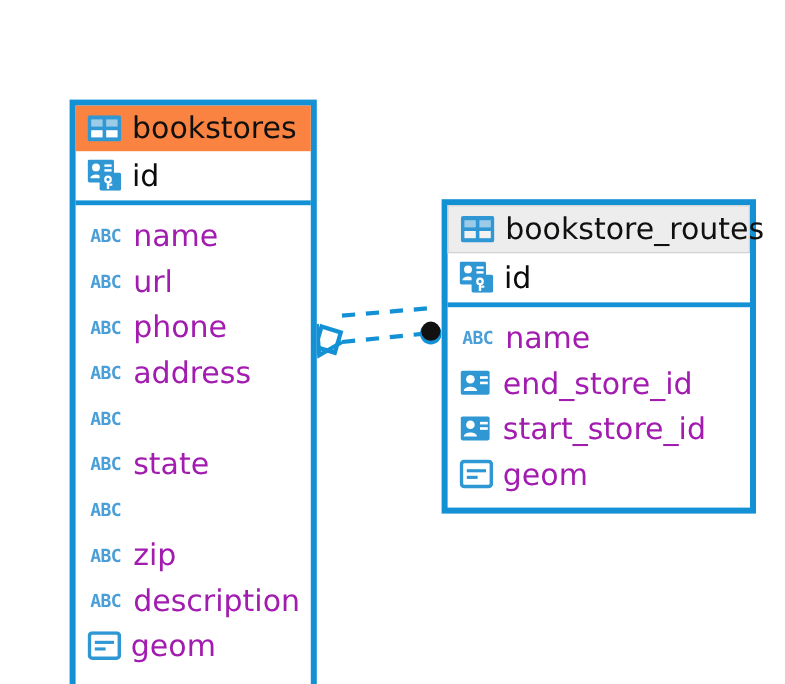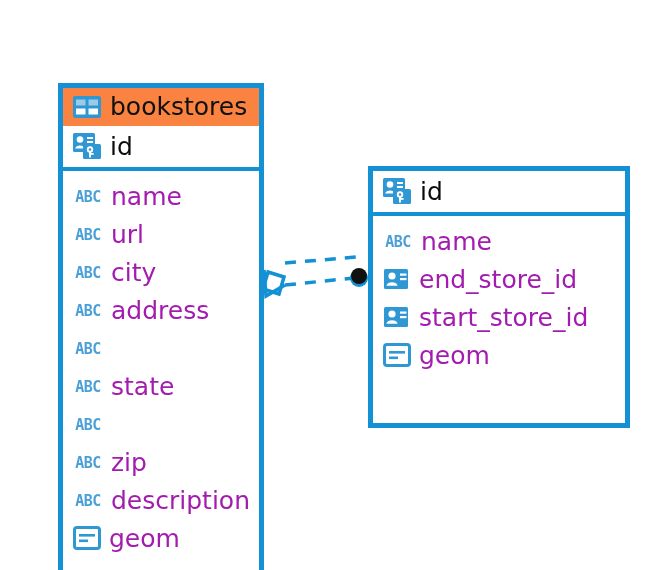--- a/index.html
+++ b/index.html
@@ -171,21 +171,21 @@
         <span class="field-name">name</span>
       </div>
 
       <div class="field-row">
         <span class="icon icon-abc">ABC</span>
         <span class="field-name">url</span>
       </div>
 
       <div class="field-row">
         <span class="icon icon-abc">ABC</span>
-        <span class="field-name">city</span>
+        <span class="field-name">phone</span>
       </div>
 
       <div class="field-row">
         <span class="icon icon-abc">ABC</span>
         <span class="field-name">address</span>
       </div>
 
       <div class="field-row">
         <span class="icon icon-abc">ABC</span>
       </div>
@@ -218,20 +218,32 @@
           </svg>
         </span>
         <span class="field-name">geom</span>
       </div>
 
     </div>
   </div>
 
   <div class="entity" style="left:368px; top:138px; width:262px; height:262px;">
 
+    <div class="entity-header neutral">
+      <span class="icon">
+        <svg width="28" height="22" viewBox="0 0 28 22">
+          <rect x="0" y="0" width="28" height="22" rx="2" fill="#2e97d4"></rect>
+          <rect x="3" y="3.5" width="9.5" height="6" fill="#9ccbe8"></rect>
+          <rect x="15.5" y="3.5" width="9.5" height="6" fill="#9ccbe8"></rect>
+          <rect x="3" y="12.5" width="9.5" height="6" fill="#f2f2f2"></rect>
+          <rect x="15.5" y="12.5" width="9.5" height="6" fill="#f2f2f2"></rect>
+        </svg>
+      </span>
+      <span class="entity-title">bookstore_routes</span>
+    </div>
 
     <div class="pk-row">
       <span class="icon">
         <svg width="28" height="26" viewBox="0 0 28 26">
           <rect x="0" y="0" width="22" height="19" rx="1.5" fill="#2e97d4"></rect>
           <circle cx="7" cy="6.5" r="3.3" fill="#ffffff"></circle>
           <path d="M 2.2 15.5 C 2.8 11.4 11.2 11.4 11.8 15.5 Z" fill="#ffffff"></path>
           <rect x="14" y="4" width="6" height="2" fill="#ffffff"></rect>
           <rect x="14" y="8" width="6" height="2" fill="#ffffff"></rect>
           <rect x="10" y="11" width="18" height="15" rx="1.5" fill="#2e97d4"></rect>

